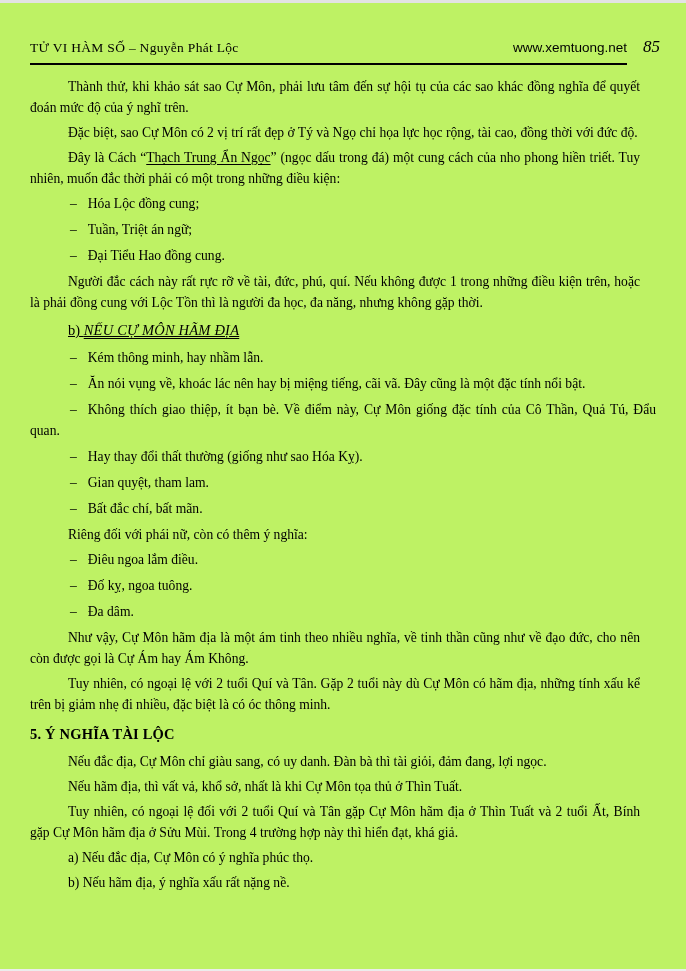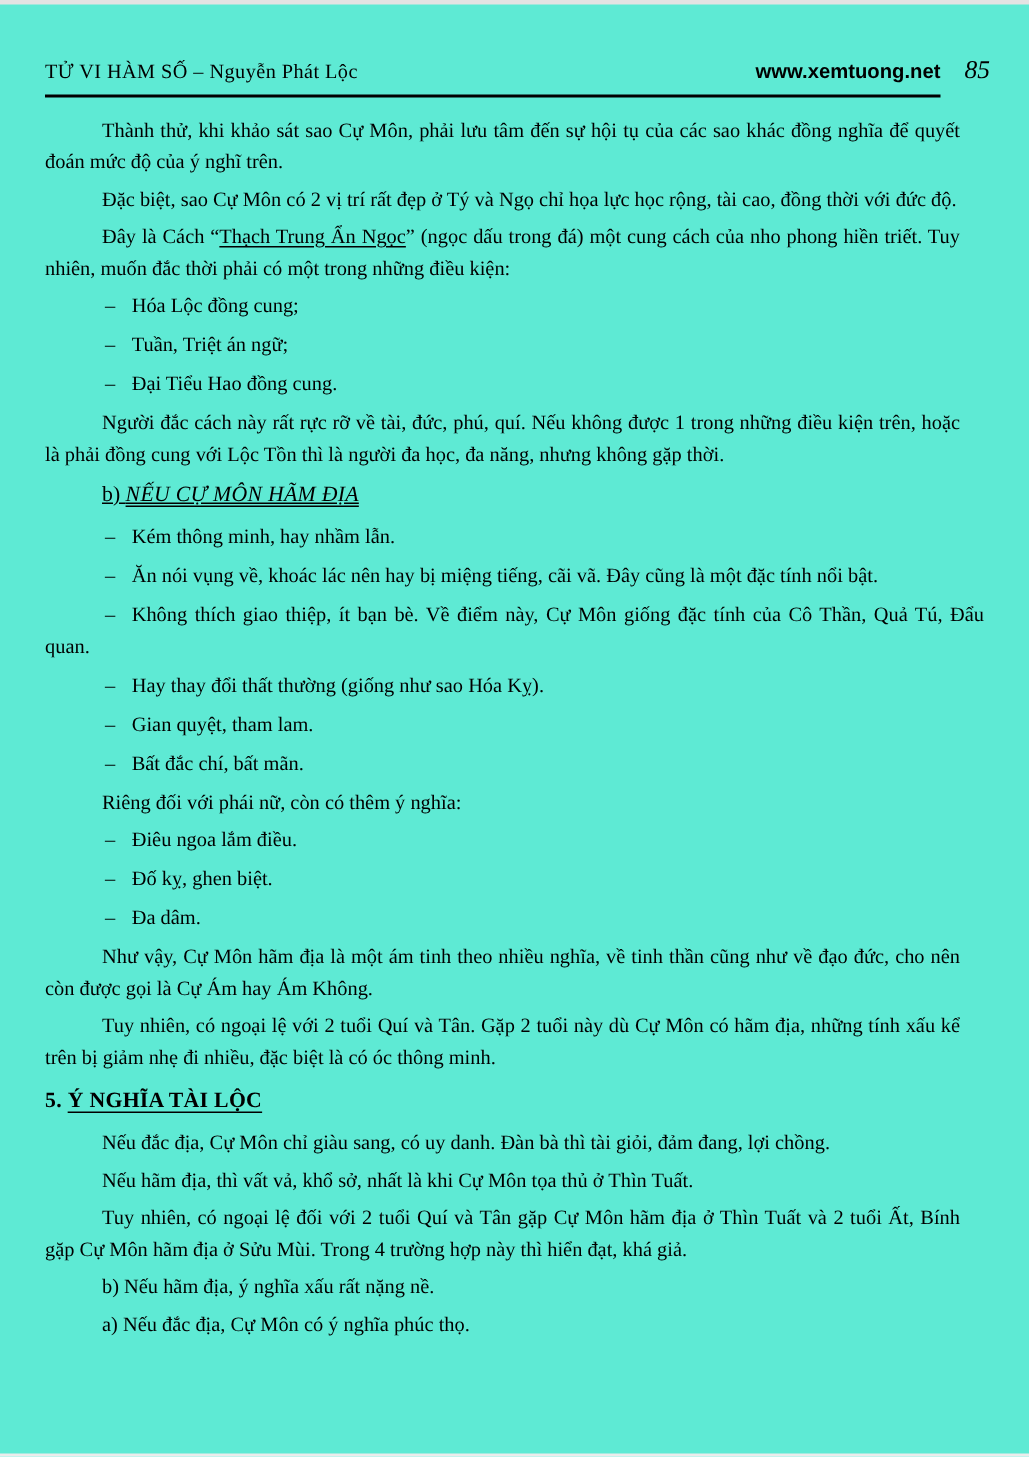--- a/index.html
+++ b/index.html
@@ -1,21 +1,21 @@
 <!DOCTYPE html>
 <html lang="vi"><head>
 <meta charset="utf-8">
 <style>
   * { box-sizing: border-box; }
   html, body { margin: 0; padding: 0; background: #ffffff; }
   .page {
     position: relative;
     width: 686px;
     height: 971px;
-    background: #5eead4;
+    background: #bef264;
     color: #000000;
     font-family: "Liberation Serif", serif;
     overflow: hidden;
     border-top: 3px solid #e3e3e3;
     border-bottom: 2px solid #ececec;
   }
   
   .header {
     display: flex;
     align-items: baseline;
@@ -24,21 +24,21 @@
   .header-underlined {
     flex: 1;
     display: flex;
     justify-content: space-between;
     align-items: baseline;
     border-bottom: 2px solid #000;
     padding-bottom: 7px;
     margin-right: 16px;
   }
   .book-title  { font-size: 13.5px; letter-spacing: 0.3px; white-space: nowrap; }
-  .website     { font-family: "Liberation Sans", sans-serif; font-weight: bold; font-size: 13.5px; white-space: nowrap; }
+  .website     { font-family: "Liberation Sans", sans-serif; font-weight: normal; font-size: 13.5px; white-space: nowrap; }
   .page-number { font-size: 17px; font-style: italic; white-space: nowrap; }
   
   .content {
     padding: 11px 30px 0 30px;
     font-size: 13.6px;
     line-height: 21px;
     text-align: justify;
   }
   .para { margin: 0 16px 4px 0; text-indent: 38px; }
   .li   { margin: 0 0 5px 0; text-indent: 40px; }
@@ -61,21 +61,20 @@
   }
   .section-heading {
     margin: 9px 0 6px 0;
     font-weight: bold;
     font-size: 14.5px;
     text-indent: 0;
     text-align: left;
     letter-spacing: 0.2px;
   }
   .section-heading .h-title {
-    text-decoration: underline;
     text-underline-offset: 3px;
     margin-top: 16px;
   }
 </style>
 </head>
 <body>
 
 <div class="page">
 
   <div class="header">
@@ -105,34 +104,34 @@
     <p class="li"><span class="marker">–</span><span>Kém thông minh, hay nhầm lẫn.</span></p>
     <p class="li"><span class="marker">–</span><span>Ăn nói vụng về, khoác lác nên hay bị miệng tiếng, cãi vã. Đây cũng là một đặc tính nổi bật.</span></p>
     <p class="li"><span class="marker">–</span><span>Không thích giao thiệp, ít bạn bè. Về điểm này, Cự Môn giống đặc tính của Cô Thần, Quả Tú, Đẩu quan.</span></p>
     <p class="li"><span class="marker">–</span><span>Hay thay đổi thất thường (giống như sao Hóa Kỵ).</span></p>
     <p class="li"><span class="marker">–</span><span>Gian quyệt, tham lam.</span></p>
     <p class="li"><span class="marker">–</span><span>Bất đắc chí, bất mãn.</span></p>
 
     <p class="para">Riêng đối với phái nữ, còn có thêm ý nghĩa:</p>
 
     <p class="li"><span class="marker">–</span><span>Điêu ngoa lắm điều.</span></p>
-    <p class="li"><span class="marker">–</span><span>Đố kỵ, ghen biệt.</span></p>
+    <p class="li"><span class="marker">–</span><span>Đố kỵ, ngoa tuông.</span></p>
     <p class="li"><span class="marker">–</span><span>Đa dâm.</span></p>
 
     <p class="para">Như vậy, Cự Môn hãm địa là một ám tinh theo nhiều nghĩa, về tinh thần cũng như về đạo đức, cho nên còn được gọi là Cự Ám hay Ám Không.</p>
 
     <p class="para">Tuy nhiên, có ngoại lệ với 2 tuổi Quí và Tân. Gặp 2 tuổi này dù Cự Môn có hãm địa, những tính xấu kể trên bị giảm nhẹ đi nhiều, đặc biệt là có óc thông minh.</p>
 
     <p class="section-heading"><span>5. </span><span class="h-title">Ý NGHĨA TÀI LỘC</span></p>
 
-    <p class="para">Nếu đắc địa, Cự Môn chỉ giàu sang, có uy danh. Đàn bà thì tài giỏi, đảm đang, lợi chồng.</p>
+    <p class="para">Nếu đắc địa, Cự Môn chỉ giàu sang, có uy danh. Đàn bà thì tài giỏi, đảm đang, lợi ngọc.</p>
 
     <p class="para">Nếu hãm địa, thì vất vả, khổ sở, nhất là khi Cự Môn tọa thủ ở Thìn Tuất.</p>
 
     <p class="para">Tuy nhiên, có ngoại lệ đối với 2 tuổi Quí và Tân gặp Cự Môn hãm địa ở Thìn Tuất và 2 tuổi Ất, Bính gặp Cự Môn hãm địa ở Sửu Mùi. Trong 4 trường hợp này thì hiển đạt, khá giả.</p>
 
 
+    <p class="para">a) Nếu đắc địa, Cự Môn có ý nghĩa phúc thọ.</p>
+
     <p class="para">b) Nếu hãm địa, ý nghĩa xấu rất nặng nề.</p>
-
-    <p class="para">a) Nếu đắc địa, Cự Môn có ý nghĩa phúc thọ.</p>
 
   </div>
 </div>
 
 </body></html>

